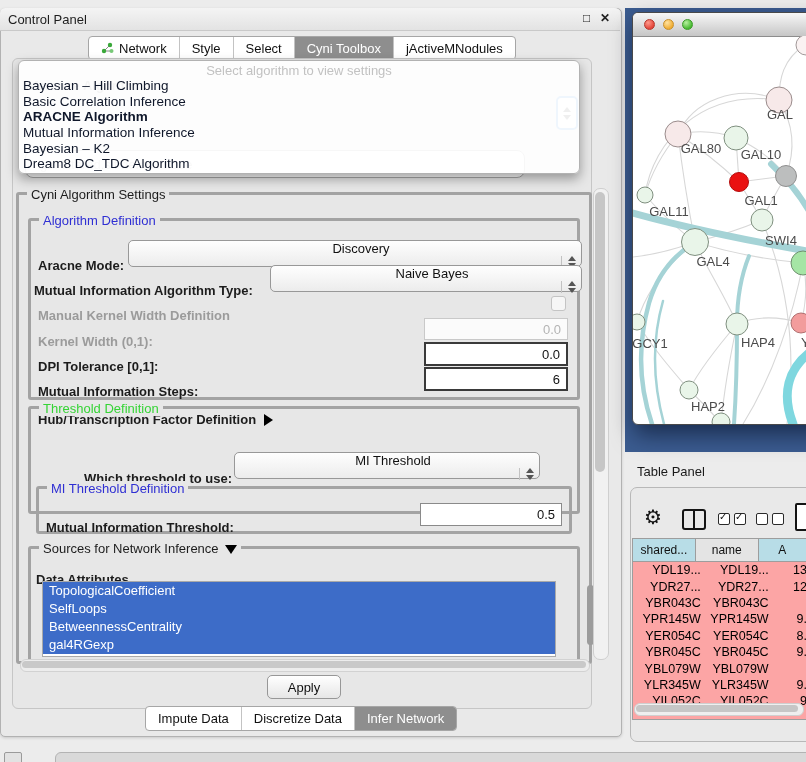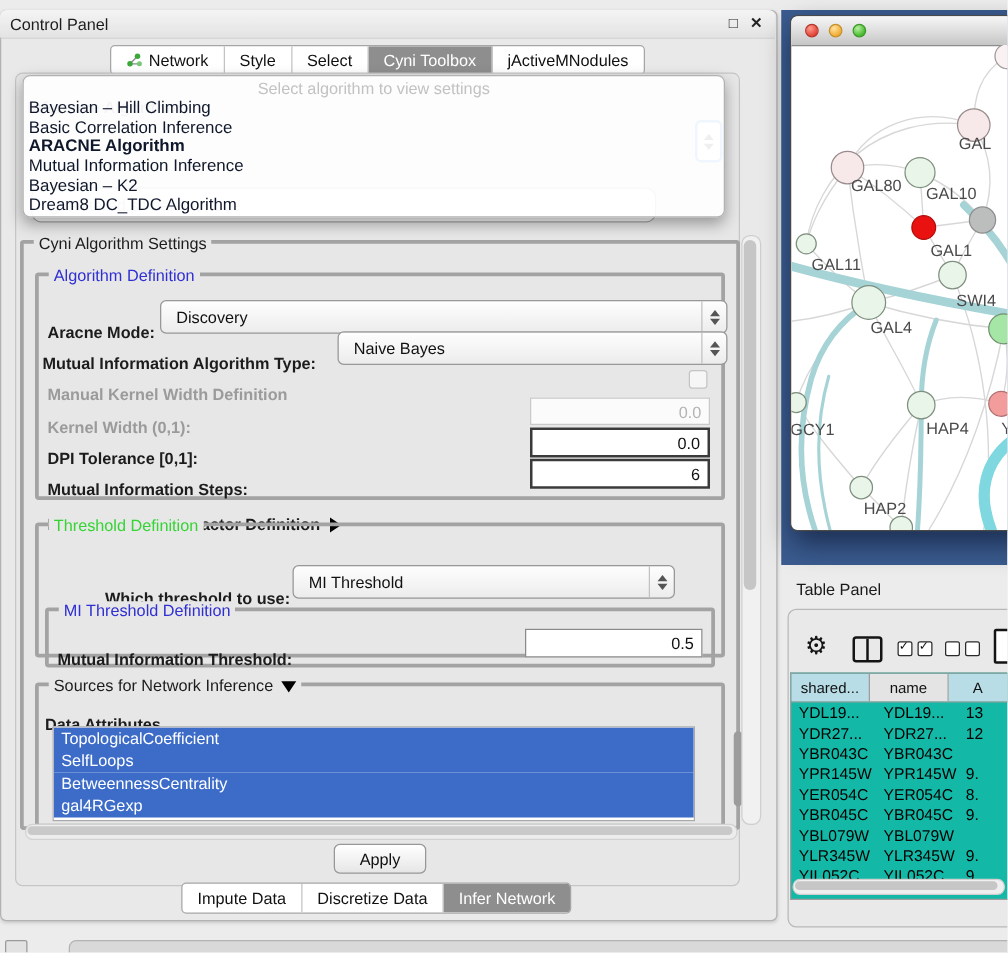--- a/index.html
+++ b/index.html
@@ -32,21 +32,21 @@
   
   .fs{position:absolute;border:3px solid #a3a3a3;border-radius:3px;}
   .fs-legend{position:absolute;top:-8px;left:8px;background:#e7e7e7;padding:0 4px;font-size:13px;color:#1c1c1c;white-space:nowrap;}
   .fs-legend.blue{color:#2f2fd3;}
   .fs-legend.green{color:#35d435;}
 
   .lbl{position:absolute;font-size:13px;font-weight:bold;color:#1c1c1c;white-space:nowrap;margin-top:12px;}
   .lbl.dis{color:#9b9b9b;}
 
   .combo{position:absolute;background:linear-gradient(#fefefe,#ececec);border:1px solid #989898;
-         border-radius:5px;display:flex;align-items:center;font-size:13px;color:#111;padding-left:12px;}
+         border-radius:5px;display:flex;align-items:center;font-size:13px;color:#111;padding-left:12px;flex-direction:column;}
   .stepper{margin-left:auto;width:19px;align-self:stretch;border-left:1px solid #c2c2c2;
            display:flex;flex-direction:column;align-items:center;justify-content:center;gap:2px;}
   .tri-up{width:0;height:0;border-left:4px solid transparent;border-right:4px solid transparent;border-bottom:5px solid #555;}
   .tri-dn{width:0;height:0;border-left:4px solid transparent;border-right:4px solid transparent;border-top:5px solid #555;}
 
   .field{position:absolute;background:#fff;border:1px solid #8a8a8a;display:flex;align-items:center;
          justify-content:flex-end;padding-right:6px;font-size:13px;color:#111;box-sizing:border-box;}
   .field.strong{border:2px solid #3a3a3a;}
   .field.dis{background:#fbfbfb;border:1px solid #c9c9c9;color:#b4b4b4;}
 
@@ -104,21 +104,21 @@
   .tp-panel{left:630px;top:487px;width:190px;height:253px;background:#e9e9e9;border:1px solid #b8b8b8;border-radius:7px;}
   .tp-toolbar-icon{position:absolute;top:506px;}
   .gear{left:644px;font-size:20px;color:#141414;line-height:22px;}
   .split-ico{left:682px;top:509px;width:20px;height:17px;border:2px solid #141414;border-radius:3px;}
   .split-ico:before{content:"";position:absolute;left:9px;top:0;width:2px;height:17px;background:#141414;}
   .cb-pair{display:flex;gap:4px;position:absolute;top:513px;}
   .cb{width:10px;height:10px;border:1.5px solid #2a2a2a;border-radius:2px;background:#fff;position:relative;}
   .cb.checked:before{content:"✓";position:absolute;left:0px;top:-3px;font-size:10px;color:#111;}
   .page-ico{left:795px;top:503px;width:18px;height:24px;border:2px solid #141414;border-radius:2px;background:#fff;}
 
-  .tp-table{left:632px;top:538px;width:174px;height:180px;background:#14b8a6;border:1px solid #9d9d9d;border-right:none;overflow:hidden;}
+  .tp-table{left:632px;top:538px;width:174px;height:180px;background:#fca5a5;border:1px solid #9d9d9d;border-right:none;overflow:hidden;text-align:right;}
   .tp-head{display:flex;height:22px;border-bottom:1px solid #9d9d9d;font-size:12px;color:#111;}
   .tp-hc{display:flex;align-items:center;justify-content:center;border-right:1px solid #9d9d9d;box-sizing:border-box;height:100%;}
   .tp-hc.c0{width:78px;background:#b8dde7;}
   .tp-hc.c1{width:78px;background:#e4e4e4;}
   .tp-hc.c2{width:60px;background:#b8dde7;}
   .tp-body{font-size:12.5px;color:#000;}
   .trow{display:flex;height:16.4px;align-items:center;}
   .tcell{white-space:nowrap;overflow:hidden;}
   .tcell.c0{width:72px;padding-left:6px;}
   .tcell.c1{width:72px;padding-left:6px;}
@@ -220,21 +220,21 @@
   <div class="field dis" style="left:424px;top:318px;width:144px;height:22px;">0.0</div>
   <div class="lbl" style="left:38px;top:347px;">DPI Tolerance [0,1]:</div>
   <div class="field strong" style="left:424px;top:342px;width:144px;height:24px;">0.0</div>
   <div class="lbl" style="left:38px;top:372px;">Mutual Information Steps:</div>
   <div class="field strong" style="left:424px;top:367px;width:144px;height:24px;">6</div>
 
   <div class="lbl" style="left:38px;top:400px;font-weight:600;">
     <span>Hub/Transcription Factor Definition</span><span class="tri-right"></span>
   </div>
 
-  <div class="fs" style="left:28px;top:418px;width:546px;height:102px;">
+  <div class="fs" style="left:28px;top:406px;width:546px;height:102px;">
     <span class="fs-legend green">Threshold Definition</span>
   </div>
   <div class="lbl" style="left:84px;top:459px;">Which threshold to use:</div>
   <div class="combo" style="left:234px;top:452px;width:292px;height:25px;">
     <span>MI Threshold</span>
     <span class="stepper">
         <span class="tri-up"></span>
         <span class="tri-dn"></span>
       </span>
   </div>

